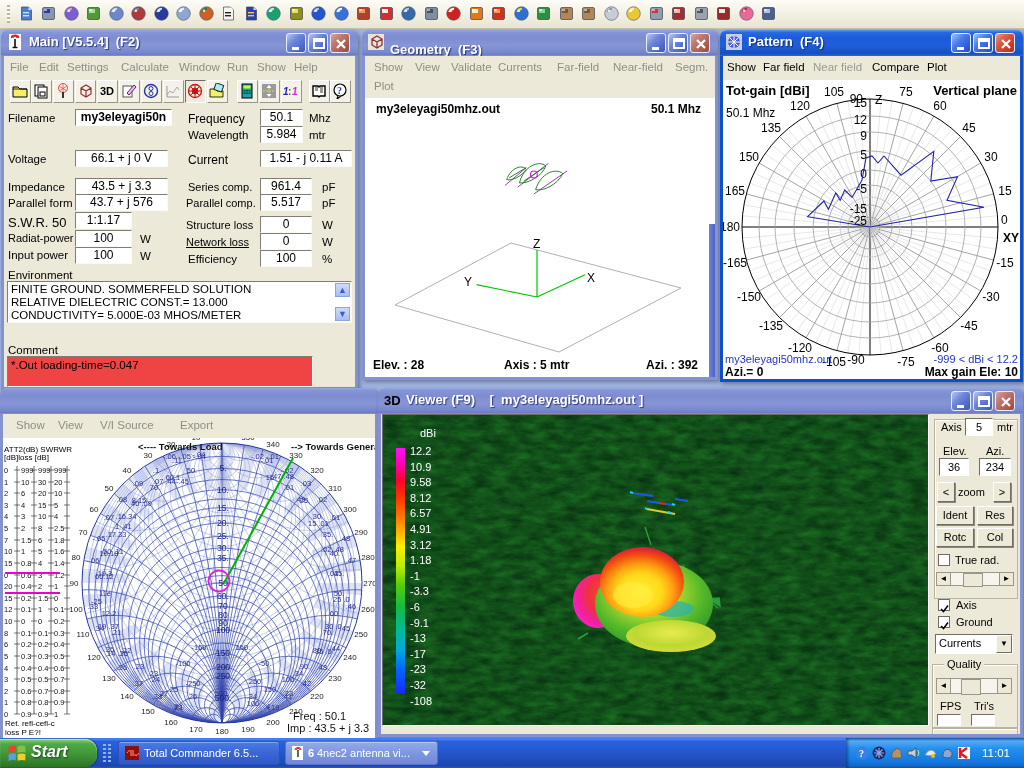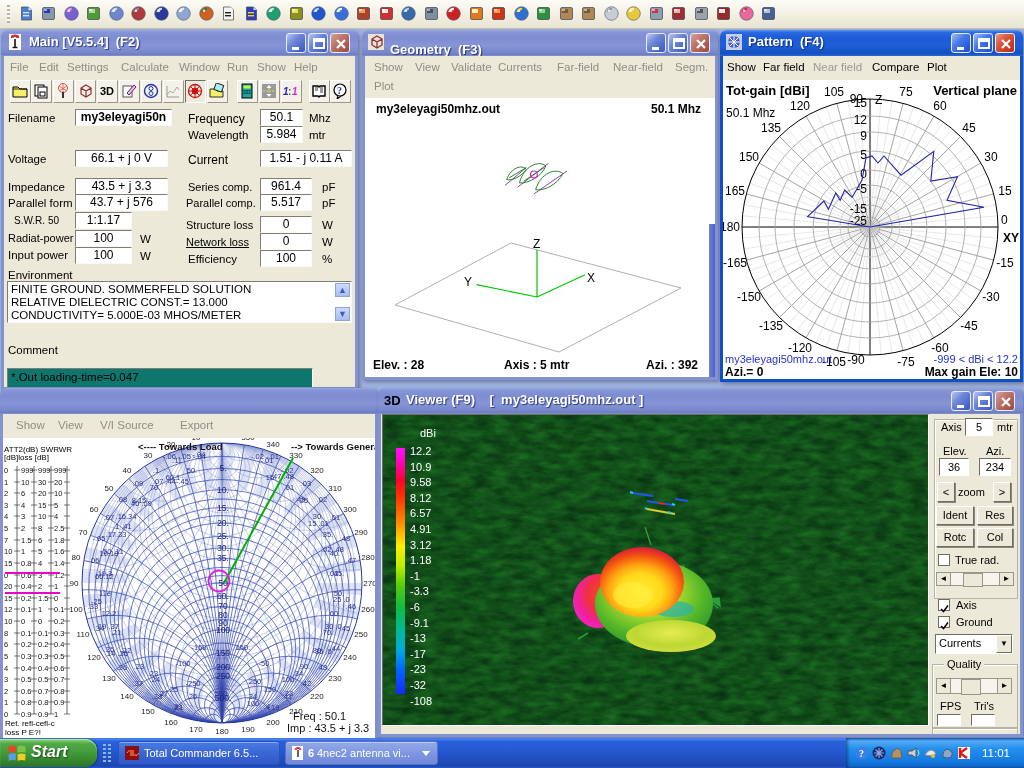--- a/index.html
+++ b/index.html
@@ -333,21 +333,21 @@
       <div class="lb" style="left:4px;top:125px;font-size:11.5px;">Impedance</div>
       <div class="fb" style="left:71px;top:122px;width:93px;height:17px;font-size:12px;line-height:15px;">43.5 + j 3.3</div>
       <div class="lb" style="left:184px;top:125px;font-size:11px;">Series comp.</div>
       <div class="fb" style="left:256px;top:122px;width:52px;height:17px;font-size:12px;line-height:15px;">961.4</div>
       <div class="lb" style="left:318px;top:125px;font-size:11.5px;">pF</div>
       <div class="lb" style="left:4px;top:141px;font-size:11.5px;">Parallel form</div>
       <div class="fb" style="left:71px;top:138px;width:93px;height:17px;font-size:12px;line-height:15px;">43.7 + j 576</div>
       <div class="lb" style="left:182px;top:141px;font-size:11px;">Parallel comp.</div>
       <div class="fb" style="left:256px;top:138px;width:52px;height:17px;font-size:12px;line-height:15px;">5.517</div>
       <div class="lb" style="left:318px;top:141px;font-size:11.5px;">pF</div>
-      <div class="lb" style="left:10px;top:159px;font-size:10px;text-align:right;">S.W.R. 50</div>
+      <div class="lb" style="left:4px;top:159px;font-size:13px;text-align:right;">S.W.R. 50</div>
       <div class="fb" style="left:71px;top:156px;width:57px;height:17px;font-size:12px;line-height:15px;">1:1.17</div>
       <div class="lb" style="left:182px;top:163px;font-size:11px;">Structure loss</div>
       <div class="fb" style="left:256px;top:160px;width:52px;height:17px;font-size:12px;line-height:15px;">0</div>
       <div class="lb" style="left:318px;top:163px;font-size:11.5px;">W</div>
       <div class="lb" style="left:4px;top:176px;font-size:11px;">Radiat-power</div>
       <div class="fb" style="left:71px;top:174px;width:57px;height:17px;font-size:12px;line-height:15px;">100</div>
       <div class="lb" style="left:136px;top:177px;font-size:11.5px;">W</div>
       <div class="lb" style="left:182px;top:180px;font-size:11px;text-decoration:underline;">Network loss</div>
       <div class="fb" style="left:256px;top:177px;width:52px;height:17px;font-size:12px;line-height:15px;">0</div>
       <div class="lb" style="left:318px;top:180px;font-size:11.5px;">W</div>
@@ -357,21 +357,21 @@
       <div class="lb" style="left:184px;top:197px;font-size:11.5px;">Efficiency</div>
       <div class="fb" style="left:256px;top:194px;width:52px;height:17px;font-size:12px;line-height:15px;">100</div>
       <div class="lb" style="left:318px;top:197px;font-size:11.5px;">%</div>
       <div class="lb" style="left:4px;top:213px;font-size:11.5px;">Environment</div>
       <div style="position:absolute;left:3px;top:225px;width:345px;height:42px;background:#fff;border:1px solid;border-color:#7f7d74 #fbfaf4 #fbfaf4 #7f7d74;box-sizing:border-box;">
         <div style="position:absolute;left:3px;top:1px;font:11.5px 'Liberation Sans',sans-serif;line-height:13px;white-space:nowrap;">FINITE GROUND. SOMMERFELD SOLUTION<br>RELATIVE DIELECTRIC CONST.= 13.000<br>CONDUCTIVITY= 5.000E-03 MHOS/METER</div>
         <div style="position:absolute;right:1px;top:1px;width:15px;height:14px;background:linear-gradient(180deg,#cfdafd,#aabdf0);border:1px solid #8fa4de;box-sizing:border-box;text-align:center;font:bold 9px 'Liberation Sans';color:#3a5fbe;line-height:12px;">▲</div>
         <div style="position:absolute;right:1px;bottom:1px;width:15px;height:14px;background:linear-gradient(180deg,#cfdafd,#aabdf0);border:1px solid #8fa4de;box-sizing:border-box;text-align:center;font:bold 9px 'Liberation Sans';color:#3a5fbe;line-height:12px;">▼</div>
       </div>
       <div class="lb" style="left:4px;top:288px;font-size:11.5px;">Comment</div>
-      <div style="position:absolute;left:3px;top:300px;width:306px;height:31px;background:#0f766e;border:1px solid;border-color:#7f7d74 #fbfaf4 #fbfaf4 #7f7d74;box-sizing:border-box;margin-top:12px;">
+      <div style="position:absolute;left:3px;top:300px;width:306px;height:31px;background:#ef4444;border:1px solid;border-color:#7f7d74 #fbfaf4 #fbfaf4 #7f7d74;box-sizing:border-box;">
         <div style="position:absolute;left:3px;top:2px;font:11.5px 'Liberation Sans',sans-serif;">*.Out loading-time=0.047</div>
       </div>
     </div>
   </div>
 <div style="position:absolute;left:362px;top:30px;width:356px;height:350px;border-radius:7px 7px 0 0;background-image:linear-gradient(180deg,#97a7de 0%,#8494d6 10%,#7d8dd0 30%,#8595d6 60%,#7888cc 85%,#6d7dc0 95%,#8898d4 100%);background-size:100% 26px;background-repeat:no-repeat;background-color:#8493cf;box-shadow:2px 2px 4px rgba(0,0,30,.35);">
     <div style="position:absolute;left:0;top:0;right:0;height:26px;">
       <div style="position:absolute;left:6px;top:4px;width:17px;height:17px;"><svg width="16" height="16">
           <rect width="16" height="16" fill="#e8e4d8"></rect>
           <path d="M4 5 l5-3 5 3 v6 l-5 3 -5-3 z M4 5 l5 3 5-3 M9 8 v6" fill="none" stroke="#8f3030" stroke-width="1.3"></path>
         </svg></div>

